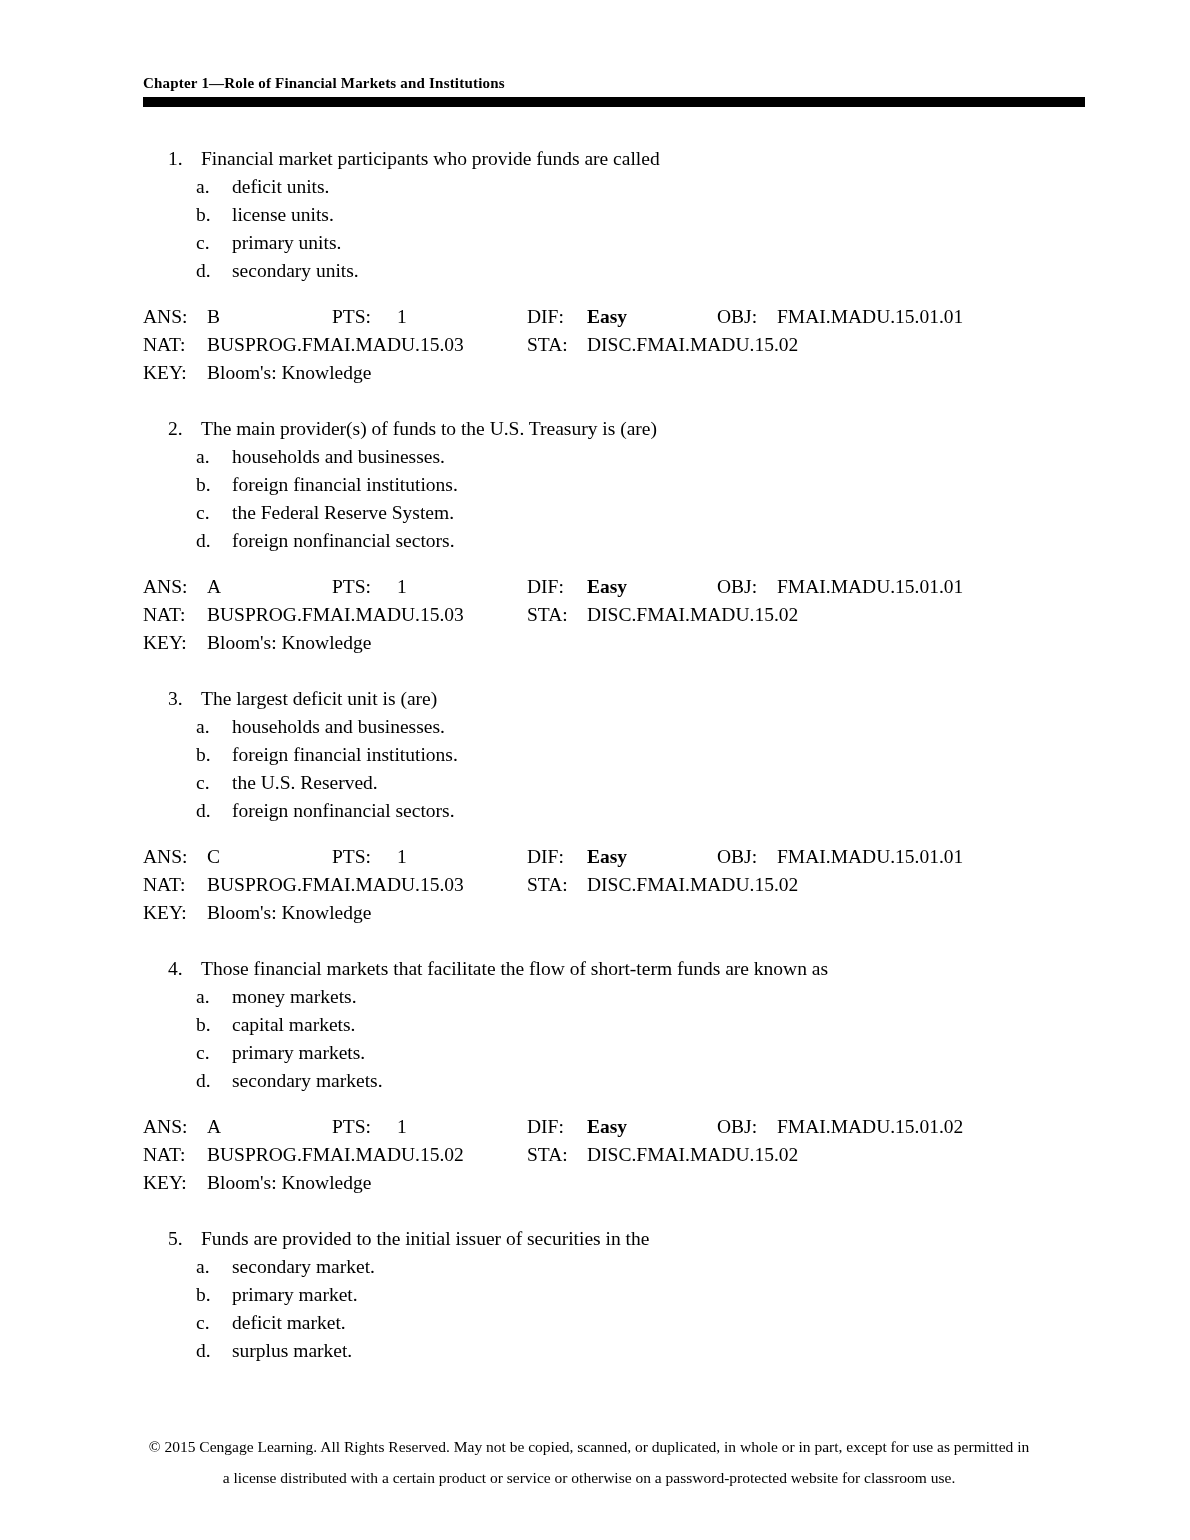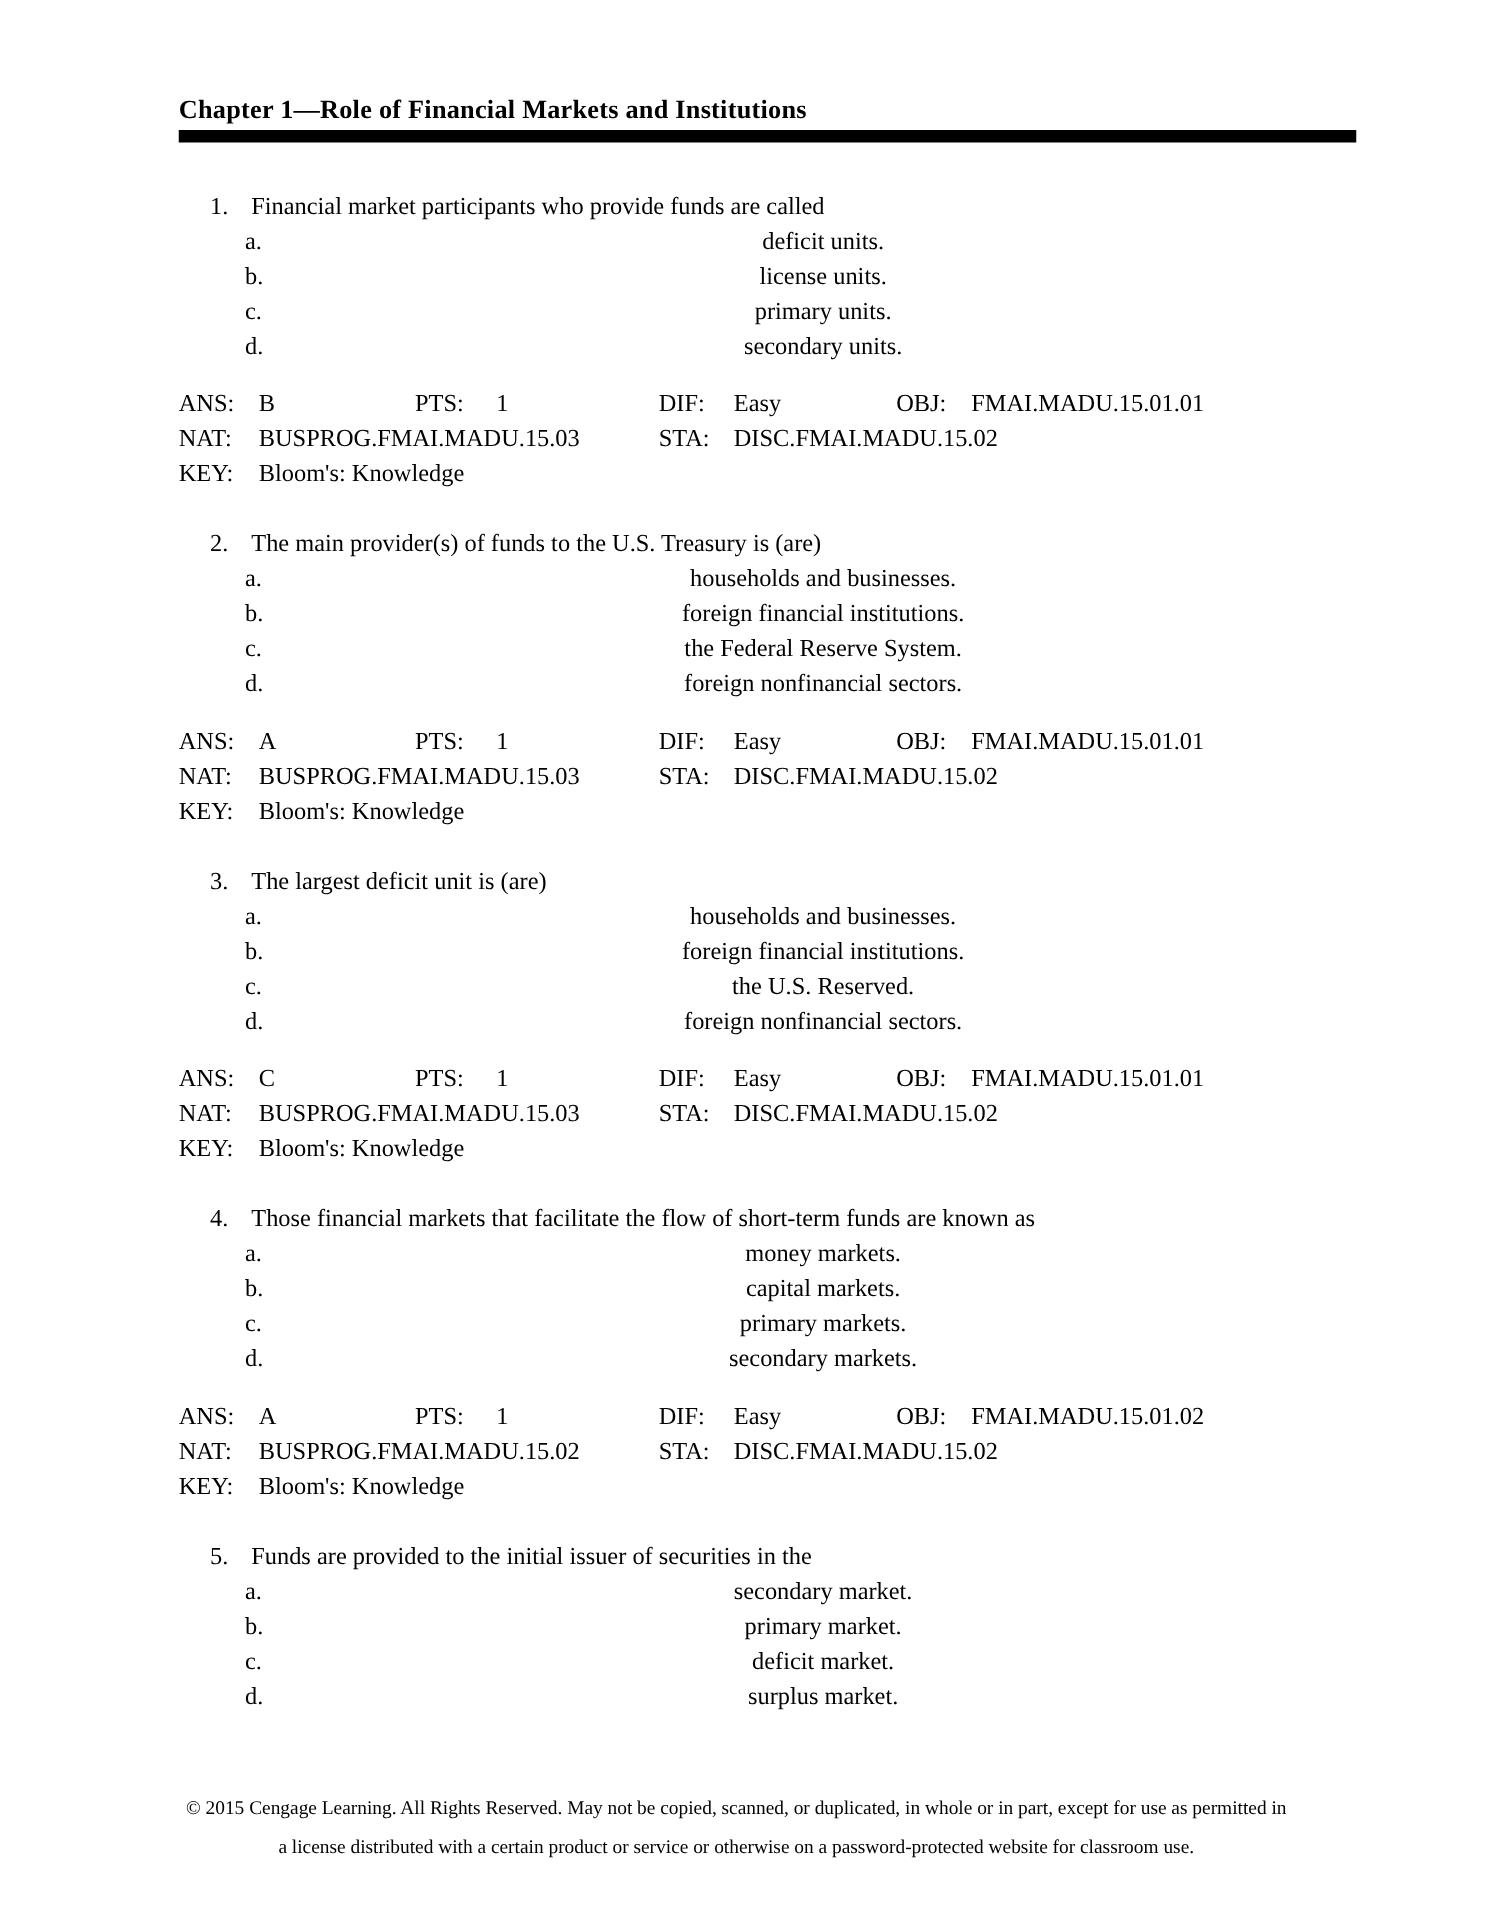--- a/index.html
+++ b/index.html
@@ -11,21 +11,21 @@
   .page {
     position: relative;
     width: 1190px;
     height: 1540px;
     margin: 0 auto;
     background: #ffffff;
     padding: 75px 105px 0 143px;
     overflow: hidden;
   }
   .doc-header h1 {
-    font-size: 21px;
+    font-size: 15px;
     font-weight: bold;
     line-height: 1.15;
     letter-spacing: 0.2px;
   }
   .title-rule {
     width: 942px;
     height: 10px;
     background: #000000;
     margin-top: 5px;
   }
@@ -40,33 +40,33 @@
     margin-left: 25px;
     width: 33px;
   }
   .q-text { flex: 1; }
   .choice { display: flex; }
   .c-letter {
     flex: none;
     margin-left: 53px;
     width: 36px;
   }
-  .c-text { flex: 1; text-align: center; }
+  .c-text { flex: 1; }
   .answer-block {
     margin-top: 18px;
     margin-bottom: 28px;
   }
   .ans-row { display: flex; }
   .lbl, .val { flex: none; white-space: nowrap; }
   .w-ans-l { width: 64px; }
   .w-ans-v { width: 125px; }
   .w-pts-l { width: 65px; }
   .w-pts-v { width: 130px; }
   .w-dif-l { width: 60px; }
-  .w-dif-v { width: 130px; }
+  .w-dif-v { width: 130px; font-weight: bold; }
   .w-obj-l { width: 60px; }
   .w-nat-v { width: 320px; }
   .val-rest { flex: 1; }
   .doc-footer {
     position: absolute;
     left: 0;
     right: 12px;
     bottom: 52px;
     text-align: center;
     font-size: 15.5px;

